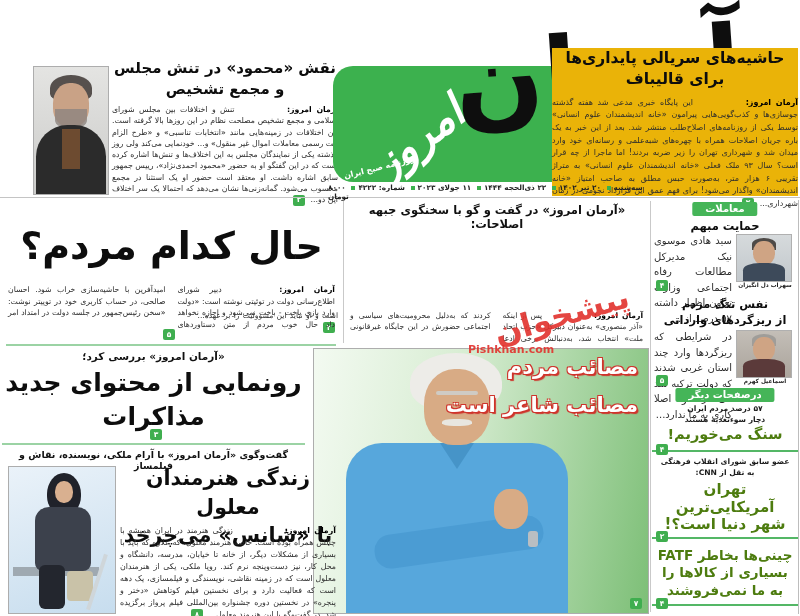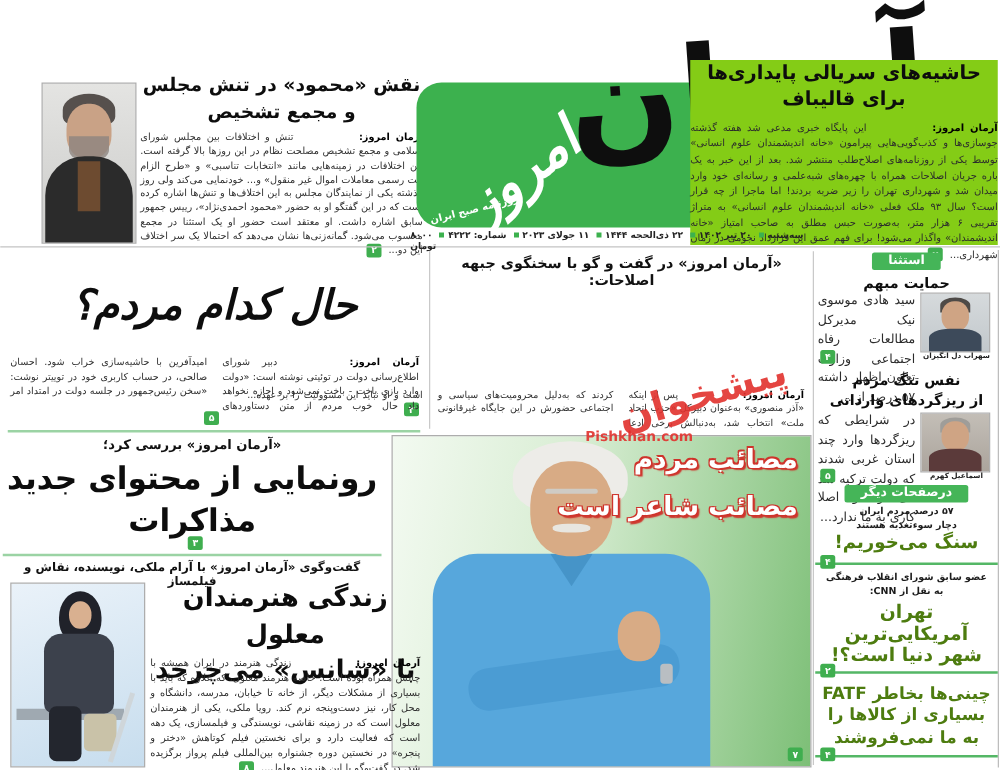--- a/index.html
+++ b/index.html
@@ -29,21 +29,21 @@
   .bodytext { color:#2c2c2c; line-height:1.5; }
   .lead { font-weight:bold; color:#000;padding-left:48px; }
   .pnum { display:inline-flex; align-items:center; justify-content:center; width:12px; height:11px;
           background:#3fae4f; color:#fff; font-size:7.5px; font-weight:bold; border-radius:2px;
           vertical-align:middle; margin:0 3px; }
   .gsep { border-top:2px solid #9bd3a4; height:0; }
   .hline { left:0; top:197px; width:800px; height:1px; background:#c4c4c4; }
   .vline { width:1px; background:#c9c9c9; }
 
   
-  .tr-story { left:552px; top:48px; width:246px; height:148px; background:#84cc16; z-index:3; }
+  .tr-story { left:552px; top:48px; width:246px; height:148px; background:#eab308; z-index:3; }
   .tr-title { font-size:15.5px; line-height:1.35; }
   .tr-body { margin-top:7px; font-size:8px; line-height:1.58; }
 
   
   .ph { border:1px solid #adadad; overflow:hidden; }
   .ph-a { left:33px; top:66px; width:74px; height:127px; background:linear-gradient(#e4e4e2,#cbcbc9); }
   .ph-a .hair { position:absolute; left:16px; top:8px; width:42px; height:26px; background:#56504d; border-radius:50% 50% 30% 30%; }
   .ph-a .face { position:absolute; left:19px; top:16px; width:36px; height:44px; background:#c9a286; border-radius:46% 46% 42% 42%; }
   .ph-a .beard { position:absolute; left:21px; top:42px; width:32px; height:20px; background:#8d857f; border-radius:0 0 45% 45%; opacity:.8; }
   .ph-a .coat { position:absolute; left:2px; top:58px; width:70px; height:70px; background:#2b2b2b; border-radius:45% 45% 0 0; }
@@ -73,21 +73,21 @@
   .ph-page { right:3px; bottom:4px; }
 
   
   .wm-stamp { left:492px; top:296px; color:#e2312d; font-size:32px; font-weight:900; transform:rotate(-16deg);
               z-index:6; opacity:.9; }
   .wm-site { left:468px; top:343px; color:#e2312d; font-size:11px; font-weight:bold; z-index:6; opacity:.9;
              font-family:"DejaVu Sans", sans-serif; direction:ltr;text-align:right; }
 
   
   .l-kicker1 { left:8px; top:206px; width:327px; font-size:10.5px; }
-  .l-title1 { left:8px; top:224px; width:327px; font-size:33px;font-style:italic; }
+  .l-title1 { left:8px; top:224px; width:327px; font-size:38px; }
   .l-body1 { left:8px; top:284px; width:327px; height:48px; font-size:7.7px; line-height:1.5; column-count:2; column-gap:12px; }
   .l-num1 { left:160px; top:329px; }
   .l-sep1 { left:6px; top:344px; width:330px; }
   .l-kicker2 { left:2px; top:350px; width:303px; font-size:10.5px; }
   .l-title2 { left:2px; top:366px; width:303px; font-size:25px; line-height:1.35; }
   .l-num2 { left:147px; top:429px; }
   .l-sep2 { left:2px; top:443px; width:303px; }
   .l-kicker3 { left:2px; top:449px; width:303px; font-size:9.5px; }
   .ph-w { left:8px; top:466px; width:106px; height:146px; background:linear-gradient(160deg,#eaf2f9,#c7ddee); }
   .ph-w .hijab { position:absolute; left:38px; top:6px; width:34px; height:42px; background:#20222a; border-radius:50% 50% 45% 45%; }
@@ -219,21 +219,21 @@
   </div>
   <div class="abs l-title3 headline ctr pre">زندگی هنرمندان معلول
 با «شانس» می‌چرخد</div>
   <div class="abs l-body3 bodytext jst">
     <b class="lead">آرمان امروز:</b>
     <span>زندگی هنرمند در ایران همیشه با چالش همراه بوده است؛ خاصه هنرمند معلول، که علاوه که باید با بسیاری از مشکلات دیگر، از خانه تا خیابان، مدرسه، دانشگاه و محل کار، نیز دست‌وپنجه نرم کند. رویا ملکی، یکی از هنرمندان معلول است که در زمینه نقاشی، نویسندگی و فیلمسازی، یک دهه است که فعالیت دارد و برای نخستین فیلم کوتاهش «دختر و پنجره» در نخستین دوره جشنواره بین‌المللی فیلم پرواز برگزیده شد. در گفت‌وگو با این هنرمند معلول...</span>
     <span class="pnum">۸</span>
   </div>
 
   <div class="abs sidebar">
-    <div class="s-head" style="top:2px;">استثنا</div>
+    <div class="s-head" style="top:2px;">معاملات</div>
 
     <div class="s-title" style="top:18px;">حمایت مبهم</div>
     <div class="s-photo sp1" style="right:6px; top:34px;">
       <div class="hr"></div>
       <div class="hd"></div>
       <div class="sh"></div>
     </div>
     <div class="s-cap" style="right:5px; top:82px;">سهراب دل انگیزان</div>
     <div class="s-body" style="left:2px; top:33px; width:78px;">سید هادی موسوی نیک مدیرکل مطالعات رفاه اجتماعی وزارت تعاون اظهار داشته ۵۷ درصد از ...</div>
     <span class="pnum snum" style="top:80px;">۴</span>

